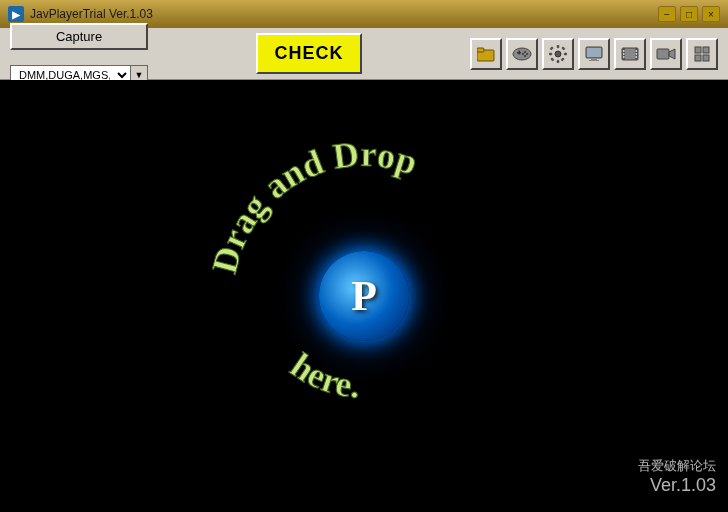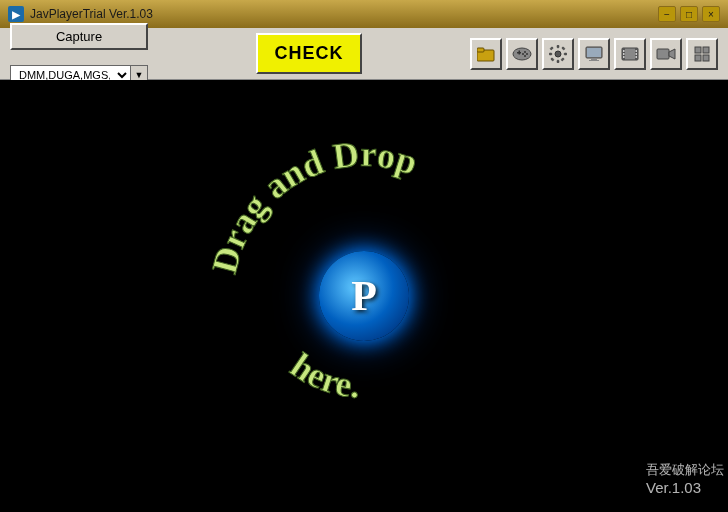--- a/index.html
+++ b/index.html
@@ -215,31 +215,31 @@
       font-weight: bold;
       color: white;
       font-family: serif;
       text-shadow: 2px 2px 4px rgba(0,0,0,0.8);
     }
 
     
     .watermark {
       position: absolute;
       bottom: 16px;
-      right: 4px;
-      text-align: left;
+      right: 12px;
+      text-align: right;
     }
 
     .watermark-line1 {
       font-size: 13px;
       color: rgba(255,255,255,0.7);
     }
 
     .watermark-line2 {
-      font-size: 15px;
+      font-size: 18px;
       color: rgba(255,255,255,0.7);
     }
   </style>
 </head>
 <body>
 
 <div class="title-bar">
   <div class="title-bar-left">
     <div class="title-bar-icon">▶</div>
     <span class="title-bar-text">JavPlayerTrial Ver.1.03</span>

